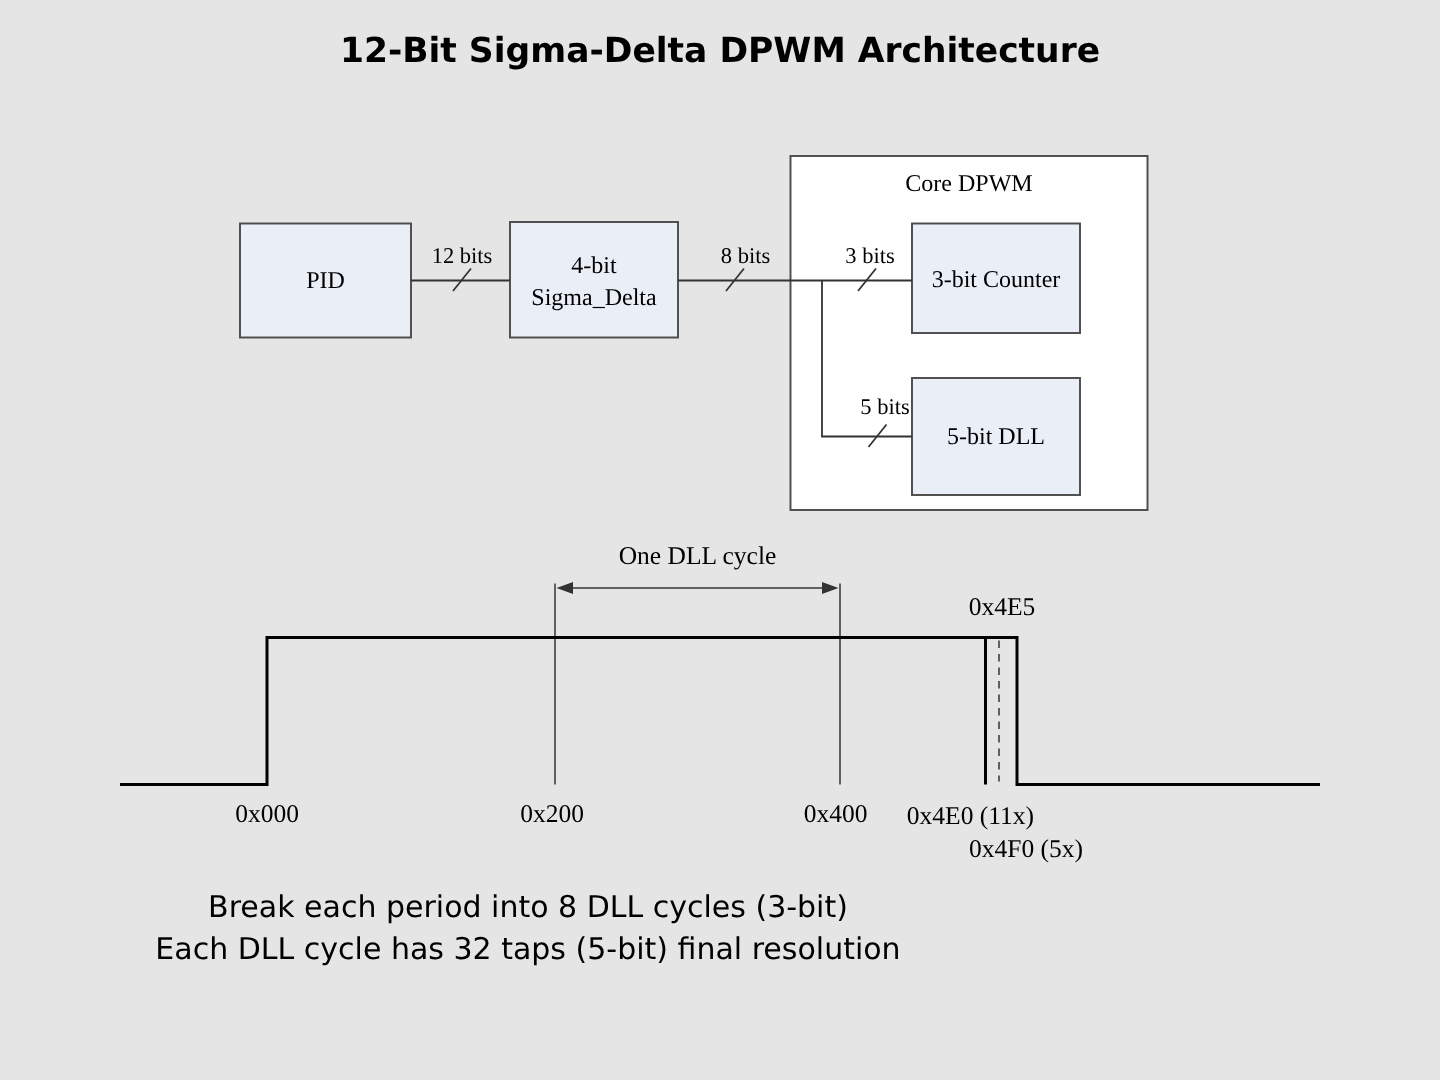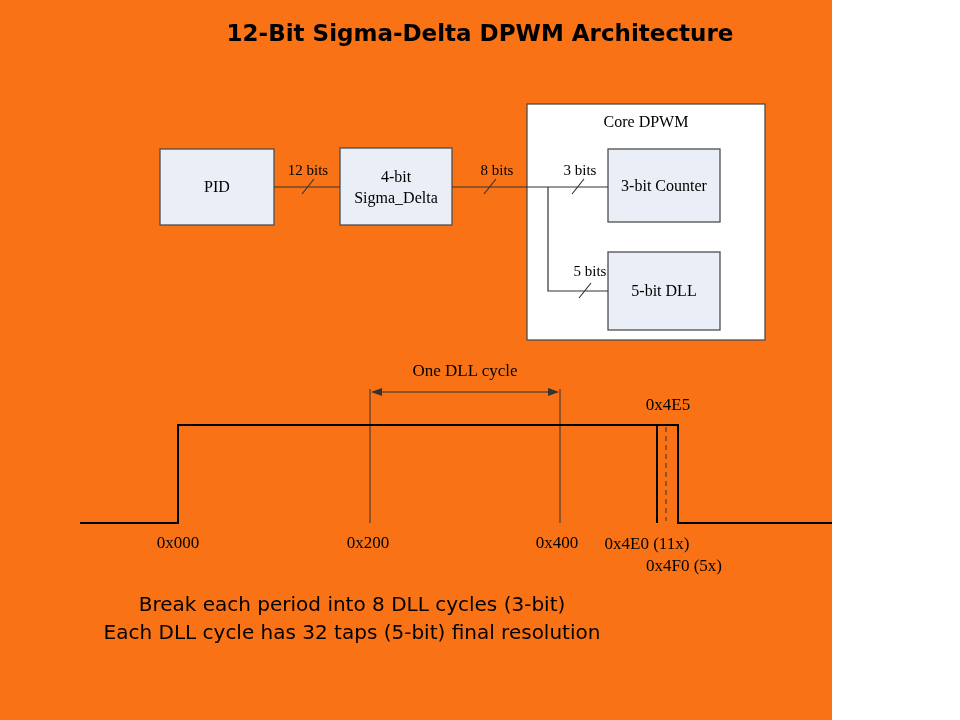--- a/index.html
+++ b/index.html
@@ -2,23 +2,23 @@
 <html><head>
 <meta charset="utf-8">
 <style>
   html, body {
     margin: 0;
     padding: 0;
     background: #ffffff;
   }
   .page {
     position: relative;
-    width: 832px;
+    width: 960px;
     height: 720px;
-    background: #f97316;
+    background: #e5e5e5;
     overflow: hidden;
   }
   svg { display: block; }
   .title-text {
     font-family: "DejaVu Sans", sans-serif;
     font-weight: bold;
     font-size: 23px;
     fill: #000000;
   }
   .serif-16 {

